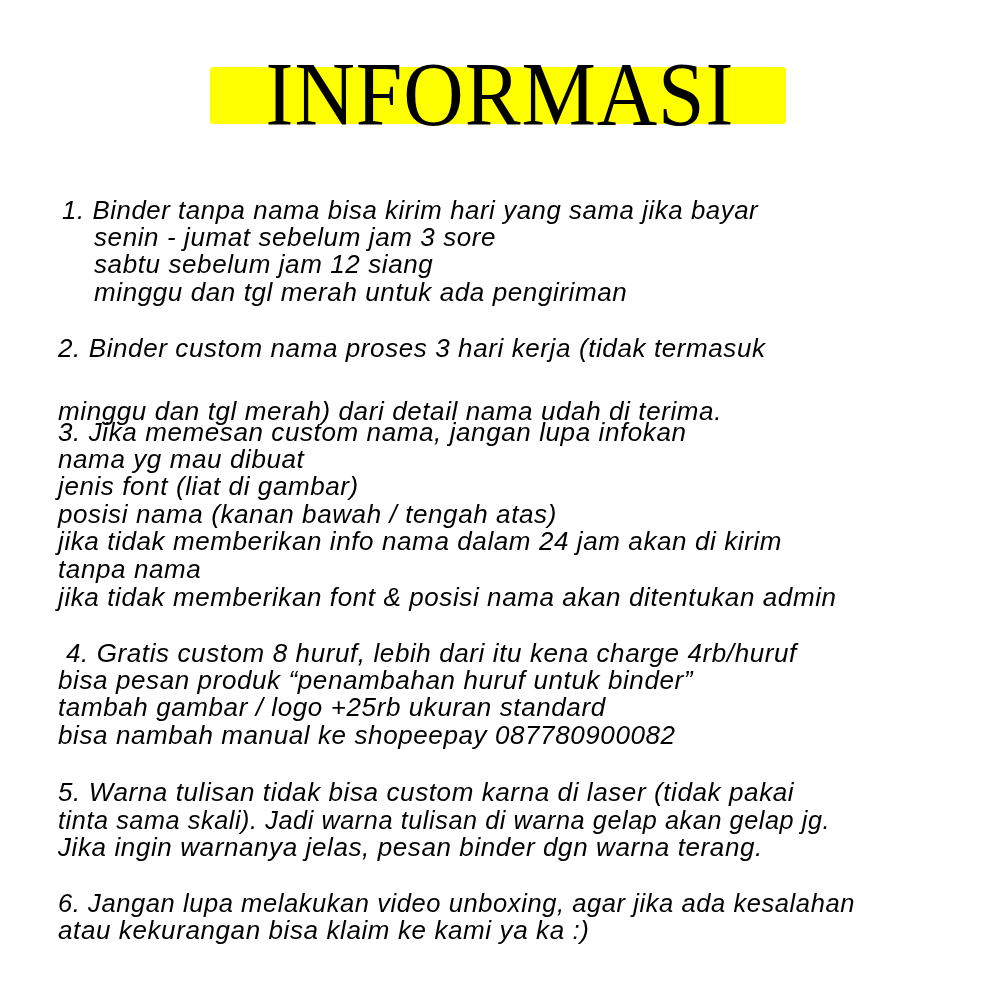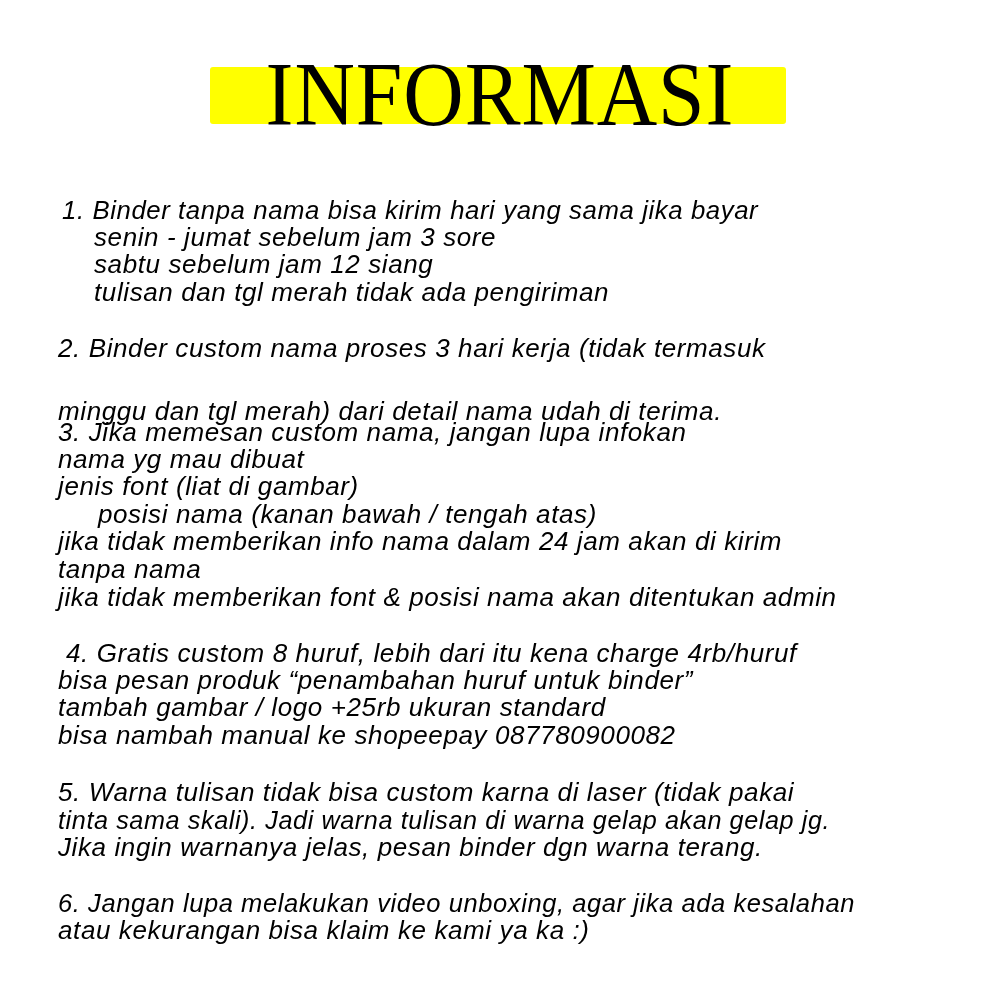--- a/index.html
+++ b/index.html
@@ -60,33 +60,33 @@
 
 <div class="title-bar"></div>
 <div class="title">INFORMASI</div>
 
 <div class="content">
 
   <div>
     <div class="line" style="left:46px; top:196px; transform:scaleX(0.99);">1. Binder tanpa nama bisa kirim hari yang sama jika bayar</div>
     <div class="line" style="left:78px; top:223px;font-style:italic;">senin - jumat sebelum jam 3 sore</div>
     <div class="line" style="left:78px; top:250px;">sabtu sebelum jam 12 siang</div>
-    <div class="line" style="left:78px; top:278px;">tulisan dan tgl merah tidak ada pengiriman</div>
+    <div class="line" style="left:78px; top:278px;">minggu dan tgl merah untuk ada pengiriman</div>
   </div>
 
   <div>
     <div class="line" style="left:42px; top:334px;">2. Binder custom nama proses 3 hari kerja (tidak termasuk</div>
     <div class="line" style="left:42px; top:362px;margin-top:35px;">minggu dan tgl merah) dari detail nama udah di terima.</div>
   </div>
 
   <div>
     <div class="line" style="left:42px; top:418px;">3. Jika memesan custom nama, jangan lupa infokan</div>
     <div class="line" style="left:42px; top:445px;text-align:center;">nama yg mau dibuat</div>
     <div class="line" style="left:42px; top:472px;">jenis font (liat di gambar)</div>
-    <div class="line" style="left:42px; top:500px;margin-left:40px;">posisi nama (kanan bawah / tengah atas)</div>
+    <div class="line" style="left:42px; top:500px;">posisi nama (kanan bawah / tengah atas)</div>
     <div class="line" style="left:42px; top:527px;">jika tidak memberikan info nama dalam 24 jam akan di kirim</div>
     <div class="line" style="left:42px; top:555px;">tanpa nama</div>
     <div class="line" style="left:42px; top:583px;">jika tidak memberikan font &amp; posisi nama akan ditentukan admin</div>
   </div>
 
   <div>
     <div class="line" style="left:42px; top:639px;margin-left:8px;">4. Gratis custom 8 huruf, lebih dari itu kena charge 4rb/huruf</div>
     <div class="line" style="left:42px; top:666px;">bisa pesan produk “penambahan huruf untuk binder”</div>
     <div class="line" style="left:42px; top:693px;">tambah gambar / logo +25rb ukuran standard</div>
     <div class="line" style="left:42px; top:721px;">bisa nambah manual ke shopeepay 087780900082</div>

